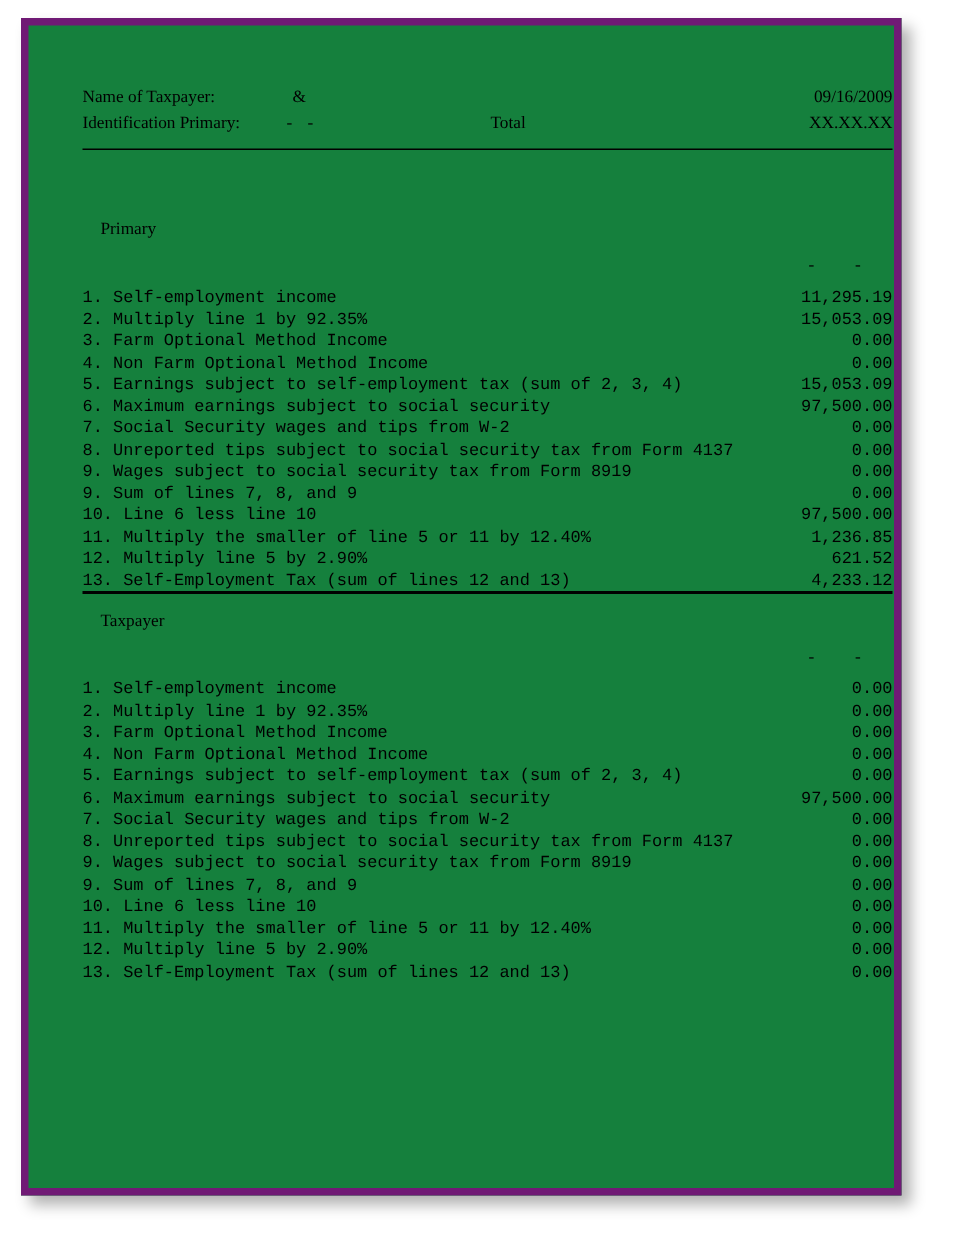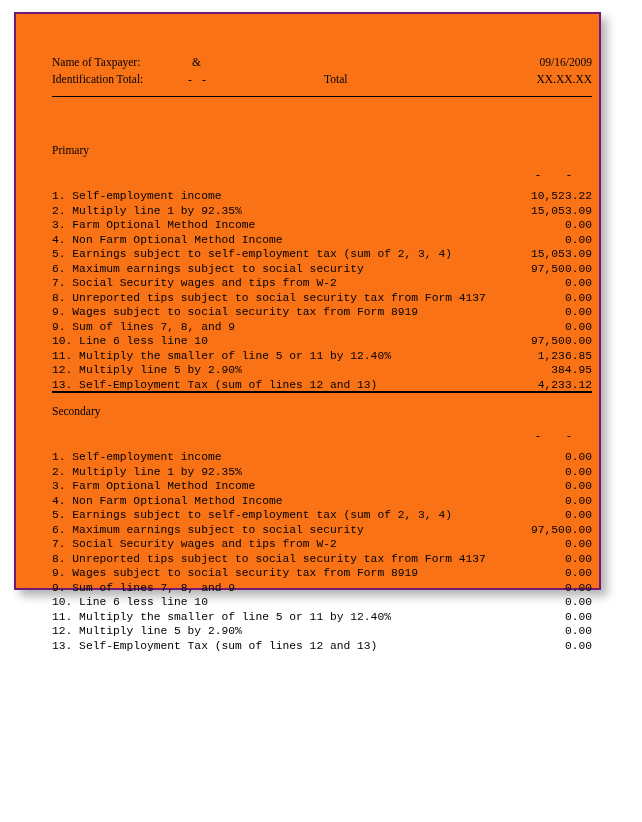--- a/index.html
+++ b/index.html
@@ -16,23 +16,23 @@
     color: #000000;
     overflow: hidden;
   }
 
   
   #page-sheet {
     position: absolute;
     left: 14px;
     top: 12px;
     width: 587px;
-    height: 578px;
-    background: #f97316;
-    border: 2px solid #701a75;
+    height: 785px;
+    background: #15803d;
+    border: 5px solid #701a75;
     box-shadow: 6px 6px 9px rgba(0,0,0,0.30);
     box-sizing: border-box;
   }
 
   .sheet-inner {
     position: absolute;
     left: 0;
     top: 0;
     right: 0;
     bottom: 0;
@@ -110,21 +110,21 @@
   .section {
     position: absolute;
     left: 36px;
     width: 540px;
   }
   #section-primary   { top: 128px; }
   #section-secondary { top: 389px; }
 
   .section-heading {
     font-size: 11.5px;
-    margin-left: 0;
+    margin-left: 12px;
     height: 16px;
     line-height: 16px;
   }
 
   .dash-header {
     position: relative;
     height: 16px;
     margin-top: 8px;
   }
   .dash-header .dash-a {
@@ -181,40 +181,40 @@
 <div id="page-sheet">
   <div class="sheet-inner">
 
     <div id="doc-header">
       <div class="hdr-row">
         <span class="hdr-label">Name of Taxpayer:</span>
         <span class="hdr-amp">&amp;</span>
         <span class="hdr-right">09/16/2009</span>
       </div>
       <div class="hdr-row">
-        <span class="hdr-label">Identification Total:</span>
+        <span class="hdr-label">Identification Primary:</span>
         <span class="hdr-dash1">-</span>
         <span class="hdr-dash2">-</span>
         <span class="hdr-center">Total</span>
         <span class="hdr-right">XX.XX.XX</span>
       </div>
     </div>
     <div id="header-rule"></div>
 
 
     <div class="section" id="section-primary">
       <div class="section-heading">Primary</div>
       <div class="dash-header">
         <span class="dash-a">-</span>
         <span class="dash-b">-</span>
       </div>
       <div class="lines" id="primary-lines">
           <div class="line-row">
             <span class="line-label">1. Self-employment income</span>
-            <span class="line-value">10,523.22</span>
+            <span class="line-value">11,295.19</span>
           </div>
           <div class="line-row">
             <span class="line-label">2. Multiply line 1 by 92.35%</span>
             <span class="line-value">15,053.09</span>
           </div>
           <div class="line-row">
             <span class="line-label">3. Farm Optional Method Income</span>
             <span class="line-value">0.00</span>
           </div>
           <div class="line-row">
@@ -248,33 +248,33 @@
           <div class="line-row">
             <span class="line-label">10. Line 6 less line 10</span>
             <span class="line-value">97,500.00</span>
           </div>
           <div class="line-row">
             <span class="line-label">11. Multiply the smaller of line 5 or 11 by 12.40%</span>
             <span class="line-value">1,236.85</span>
           </div>
           <div class="line-row">
             <span class="line-label">12. Multiply line 5 by 2.90%</span>
-            <span class="line-value">384.95</span>
+            <span class="line-value">621.52</span>
           </div>
           <div class="line-row">
             <span class="line-label">13. Self-Employment Tax (sum of lines 12 and 13)</span>
             <span class="line-value">4,233.12</span>
           </div>
         </div>
     </div>
 
     <div id="section-divider"></div>
 
     <div class="section" id="section-secondary">
-      <div class="section-heading">Secondary</div>
+      <div class="section-heading">Taxpayer</div>
       <div class="dash-header">
         <span class="dash-a">-</span>
         <span class="dash-b">-</span>
       </div>
       <div class="lines" id="secondary-lines">
           <div class="line-row">
             <span class="line-label">1. Self-employment income</span>
             <span class="line-value">0.00</span>
           </div>
           <div class="line-row">

